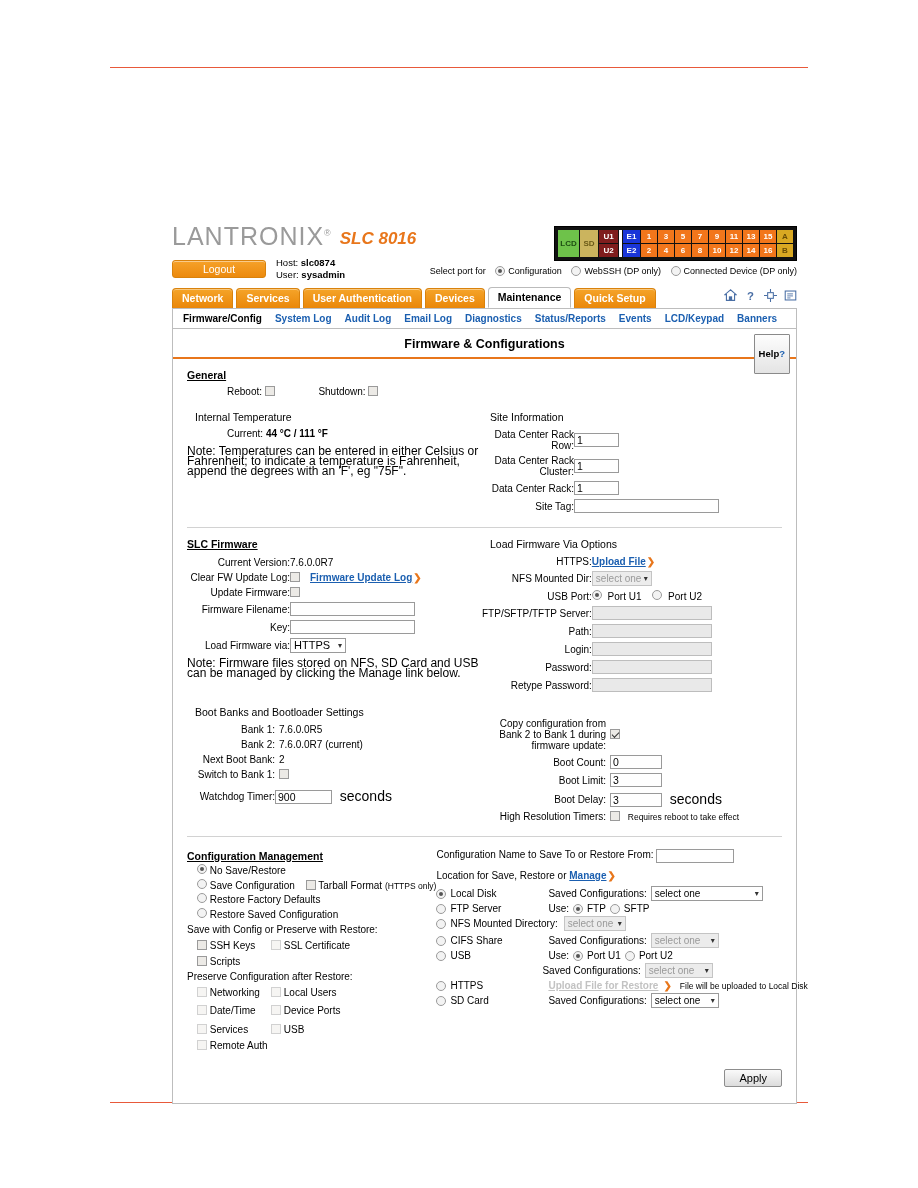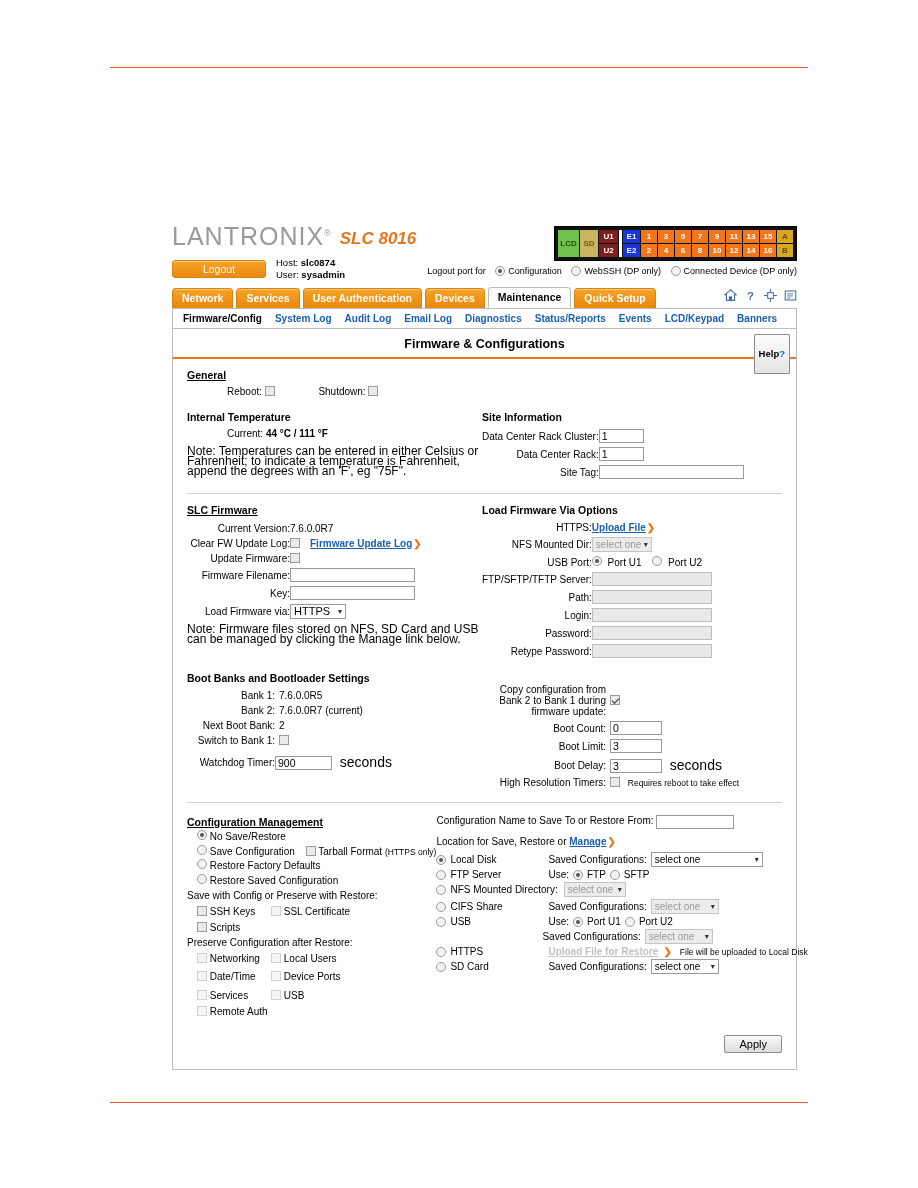--- a/index.html
+++ b/index.html
@@ -88,21 +88,21 @@
   }
   .helpbtn{
     position:absolute;right:6px;top:5px;height:14px;line-height:14px;padding:12px 4px;
     border:1px solid #8a8a8a;background:linear-gradient(#fdfdfd,#e4e4e4);
     font-size:9.5px;font-weight:bold;cursor:pointer;border-radius:1px;
   }
   .helpbtn .q{color:#1b5fb0;font-weight:bold;}
 
   .body{padding:10px 14px 16px 14px;font-size:10px;}
   .seclabel{font-weight:bold;font-size:10.5px;text-decoration:underline;margin-bottom:5px;}
-  .sechdr{font-weight:bold;font-size:10.5px;margin-bottom:4px;}
+  .sechdr{font-weight:normal;font-size:10.5px;margin-bottom:4px;margin-left:8px;}
   .divider{border-top:1px solid #d2d2d2;margin:12px 0 10px;}
 
   .cols{display:flex;}
   .colL{width:295px;}
   .colR{flex:1;}
 
   table.f{border-collapse:collapse;}
   table.f td{padding:2px 0;font-size:10px;vertical-align:middle;}
   td.lbl{text-align:right;padding-right:5px;white-space:nowrap;color:#000;}
   td.lbl.wrap{white-space:normal;line-height:11px;}
@@ -189,21 +189,21 @@
             <td class="num">10</td>
             <td class="num">12</td>
             <td class="num">14</td>
             <td class="num">16</td>
             <td class="ab">B</td>
           </tr>
         </tbody>
           </table>
       </div>
       <div class="selrow">
-        <span>Logout port for</span>
+        <span>Select port for</span>
         <span class="rad on"></span><span>Configuration</span>
         <span class="rad"></span><span>WebSSH (DP only)</span>
         <span class="rad"></span><span>Connected Device (DP only)</span>
       </div>
     </div>
   </div>
 
   <div class="tabbar">
     <div class="tabs">
       <div class="tab">Network</div>
@@ -268,20 +268,24 @@
             <span>Current:</span>
             <b>44 °C / 111 °F</b>
           </div>
           <div class="note">Note: Temperatures can be entered in either Celsius or Fahrenheit; to indicate a temperature is Fahrenheit, append the degrees with an 'F', eg "75F".</div>
         </div>
 
         <div class="colR">
           <div class="sechdr">Site Information</div>
           <table class="f" style="margin-top:3px;">
             <tbody>
+                <tr>
+              <td class="lbl wrap" style="width:92px;">Data Center Rack Row:</td>
+              <td><input class="inp" style="width: 45px;" value="1"></td>
+            </tr>
             <tr>
               <td class="lbl wrap">Data Center Rack Cluster:</td>
               <td><input class="inp" style="width: 45px;" value="1"></td>
             </tr>
             <tr>
               <td class="lbl">Data Center Rack:</td>
               <td><input class="inp" style="width: 45px;" value="1"></td>
             </tr>
             <tr>
               <td class="lbl">Site Tag:</td>

